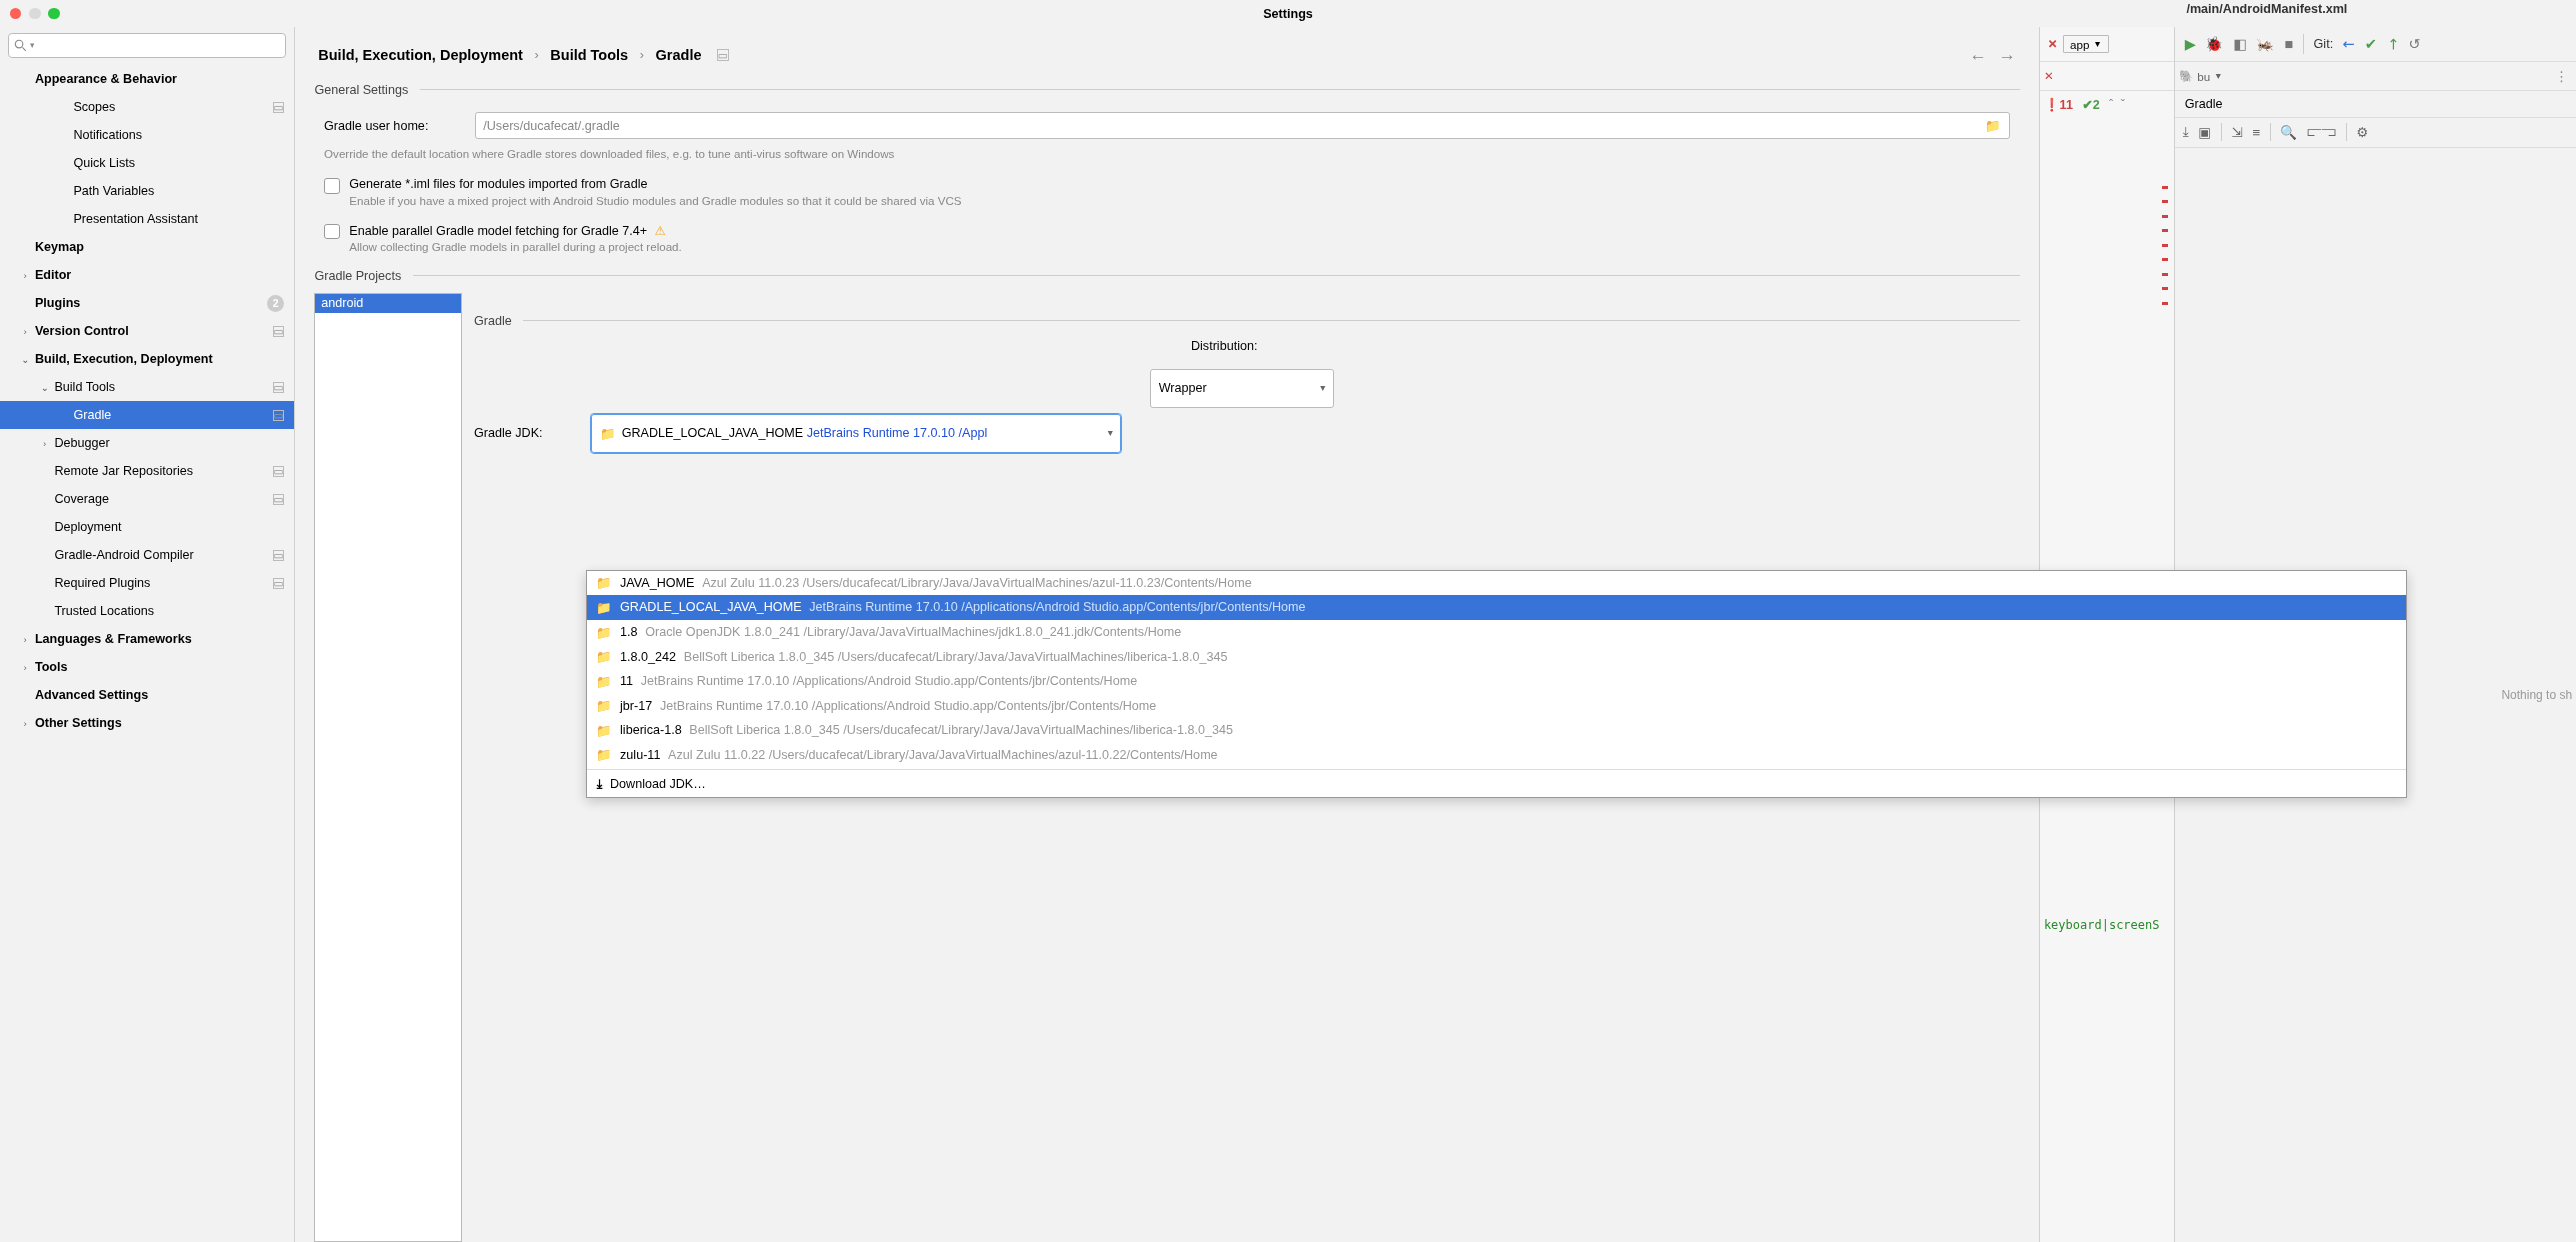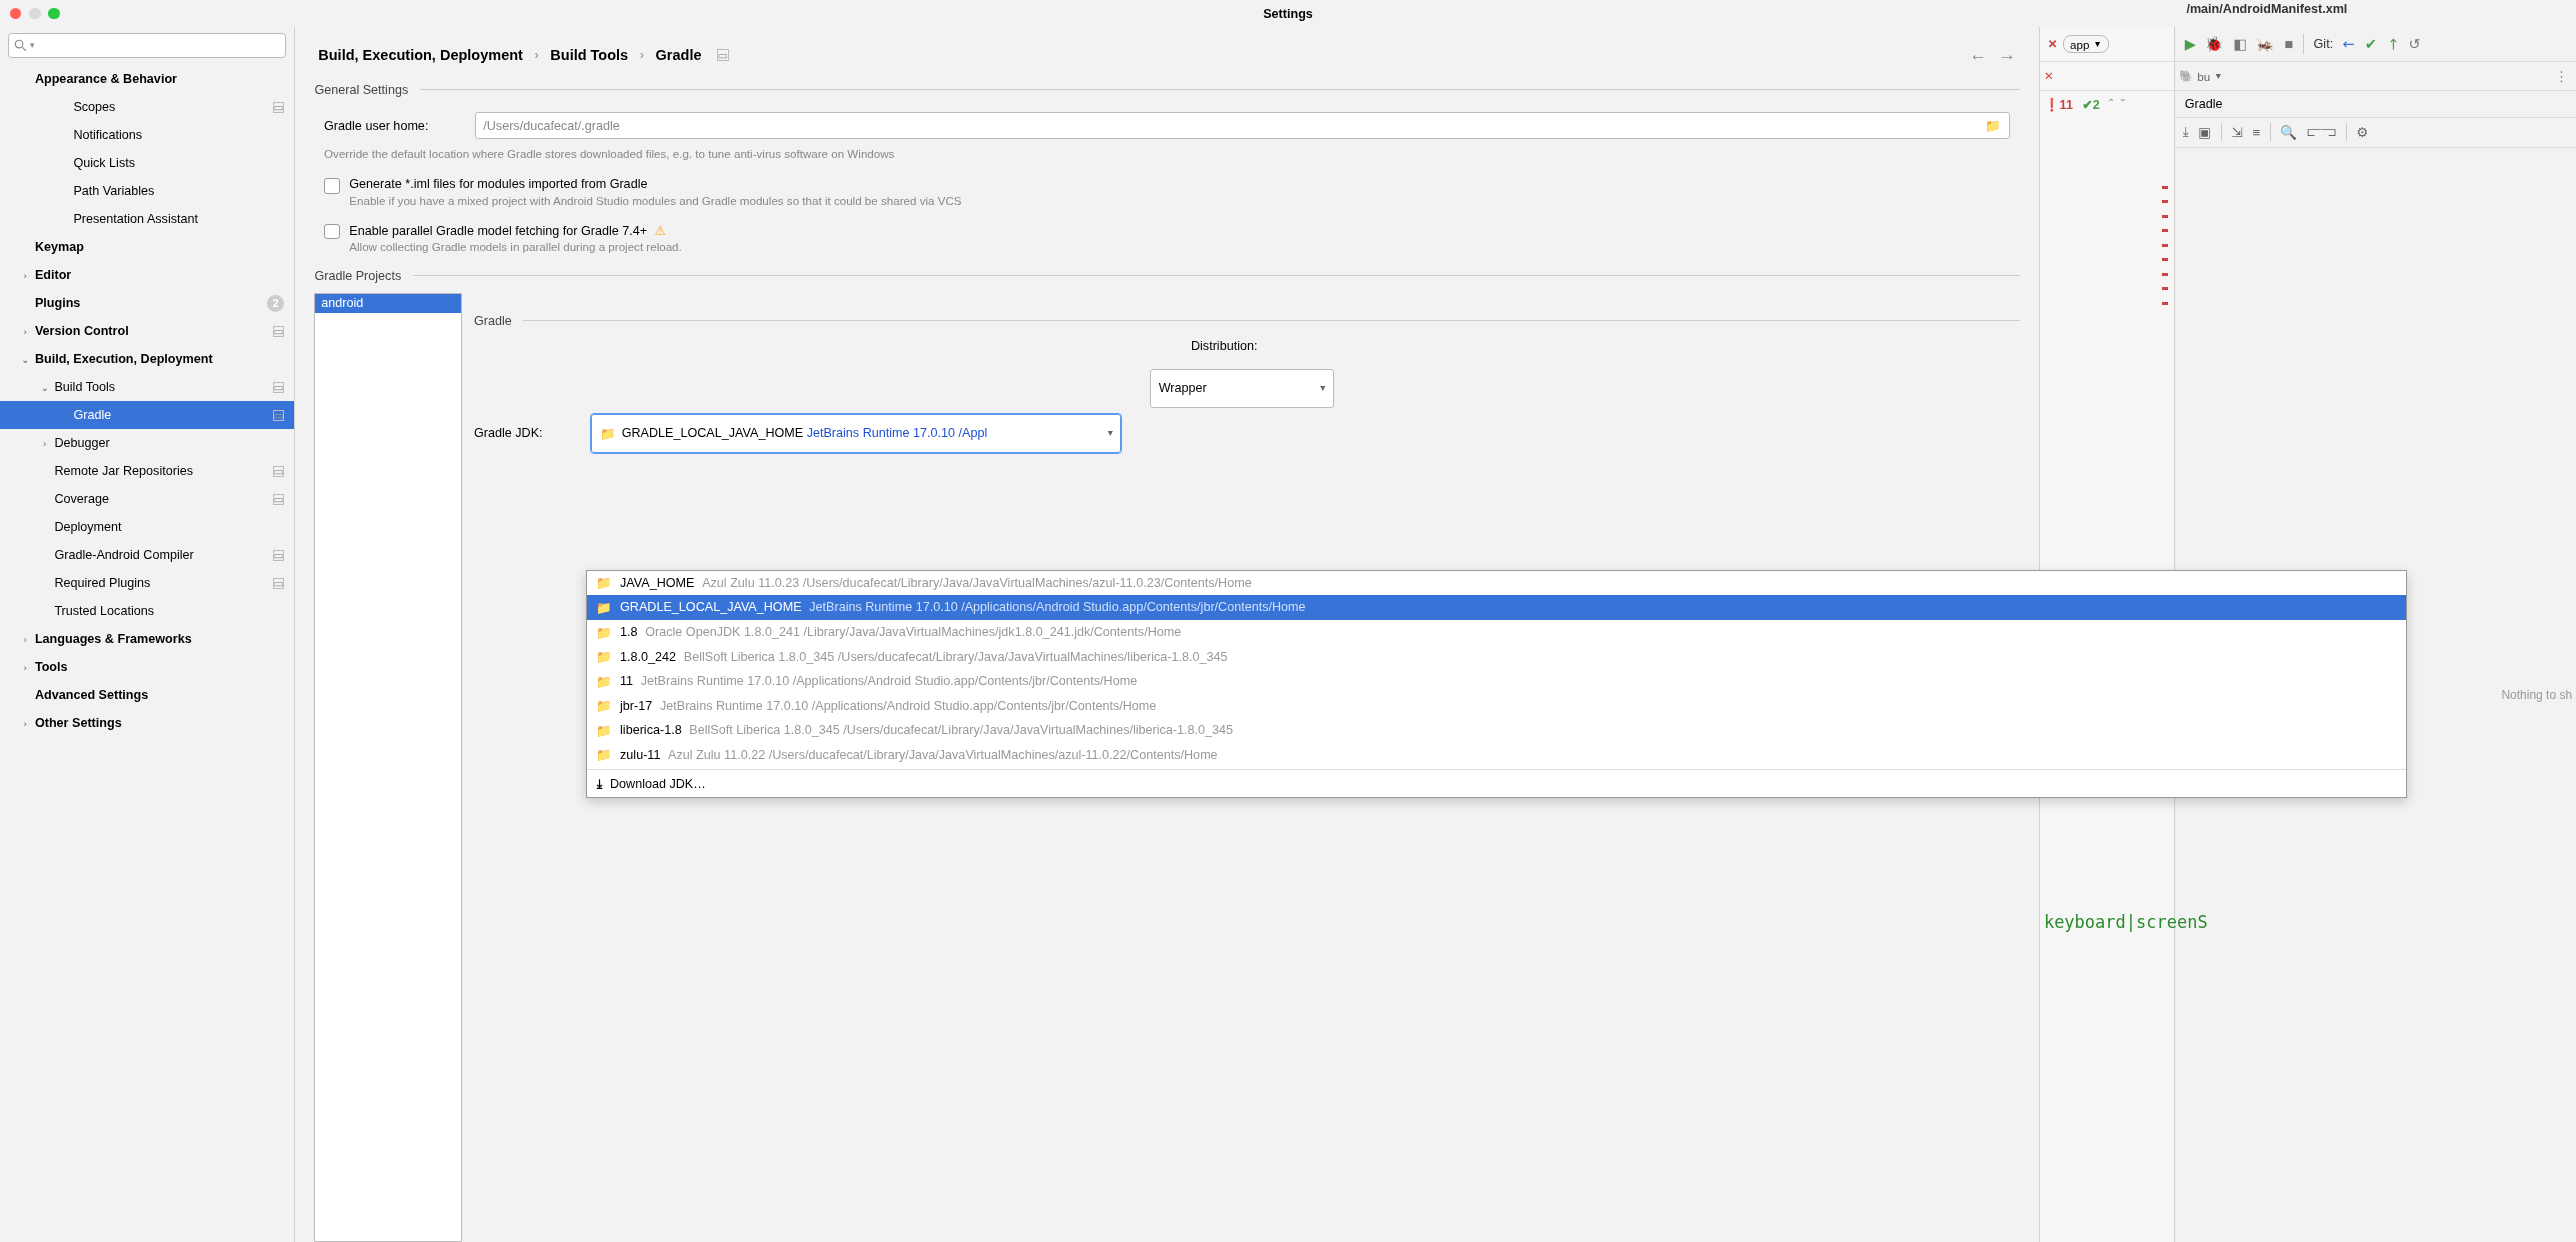--- a/index.html
+++ b/index.html
@@ -80,21 +80,21 @@
 .dropdown-item .folder-ico-sm { color: #5aa0e6; }
 .dropdown-item.selected .folder-ico-sm { color: #fff; }
 .dropdown-item .name { font-weight: 400; }
 .dropdown-item .gray { color: #999; }
 .dropdown-sep { height: 1px; background: #ddd; margin: 1.9px 0; }
 .dl-icon { font-weight: 700; }
 
 .ide-panel { width: 135px; background: #f6f6f6; border-left: 1px solid #d0d0d0; position: relative; }
 .ide-topbar { display: flex; align-items: center; height: 35px; padding: 0 7.7px; gap: 5.8px; border-bottom: 1px solid #ddd; }
 .ide-tab-x { color: #d04040; font-weight: 700; font-size: 11.6px; }
-.ide-topbar .pill { border: 1px solid #bbb; border-radius: 8px; padding: 1.9px 5.8px; display: flex; align-items: center; gap: 3.9px; font-size: 11.6px; }
+.ide-topbar .pill { border: 1px solid #bbb; border-radius: 1px; padding: 1.9px 5.8px; display: flex; align-items: center; gap: 3.9px; font-size: 11.6px; }
 .ide-tabbar { display: flex; align-items: center; height: 29px; border-bottom: 1px solid #ddd; padding: 0 3.9px; font-size: 11.6px; color: #666; }
 .ide-tabbar .x { color: #d04040; margin-right: 3.9px; }
 .ide-path { position: absolute; top: 1.9px; left: 0; right: 0; text-align: center; font-size: 12.6px; font-weight: 600; color: #333; white-space: nowrap; }
 
 .right-strip { width: 402px; border-left: 1px solid #d0d0d0; display: flex; flex-direction: column; }
 .right-top-toolbar { height: 35px; border-bottom: 1px solid #ddd; display: flex; align-items: center; padding: 0 9.7px; gap: 9.7px; color: #666; }
 .right-top-toolbar .sep { width: 1px; height: 19.4px; background: #ccc; }
 .right-top-toolbar .icon-btn { font-size: 14.5px; color: #777; cursor: default; }
 .right-top-toolbar .play { color: #4a9d4a; }
 .right-top-toolbar .bug { color: #4a9d4a; }
@@ -402,21 +402,21 @@
       <div style="height:2.9px;background:#d04040;margin-bottom:11.6px;"></div>
       <div style="height:2.9px;background:#d04040;margin-bottom:11.6px;"></div>
       <div style="height:2.9px;background:#d04040;margin-bottom:11.6px;"></div>
       <div style="height:2.9px;background:#d04040;margin-bottom:11.6px;"></div>
       <div style="height:2.9px;background:#d04040;margin-bottom:11.6px;"></div>
       <div style="height:2.9px;background:#d04040;margin-bottom:11.6px;"></div>
       <div style="height:2.9px;background:#d04040;margin-bottom:11.6px;"></div>
       <div style="height:2.9px;background:#d04040;margin-bottom:11.6px;"></div>
       <div style="height:2.9px;background:#d04040;margin-bottom:11.6px;"></div>
     </div>
-    <div style="position:absolute;bottom:310px;left:3.9px;color:#2a8a2a;font-size:17px;font-family:monospace;">keyboard|screenS</div>
+    <div style="position:absolute;bottom:310px;left:3.9px;color:#2a8a2a;font-size:12px;font-family:monospace;">keyboard|screenS</div>
   </div>
 
   <div class="right-strip">
     <div class="right-top-toolbar">
       <span class="icon-btn play">▶</span>
       <span class="icon-btn">🐞</span>
       <span class="icon-btn">◧</span>
       <span class="icon-btn bug">🦗</span>
       <span class="icon-btn">■</span>
       <span class="sep"></span>

